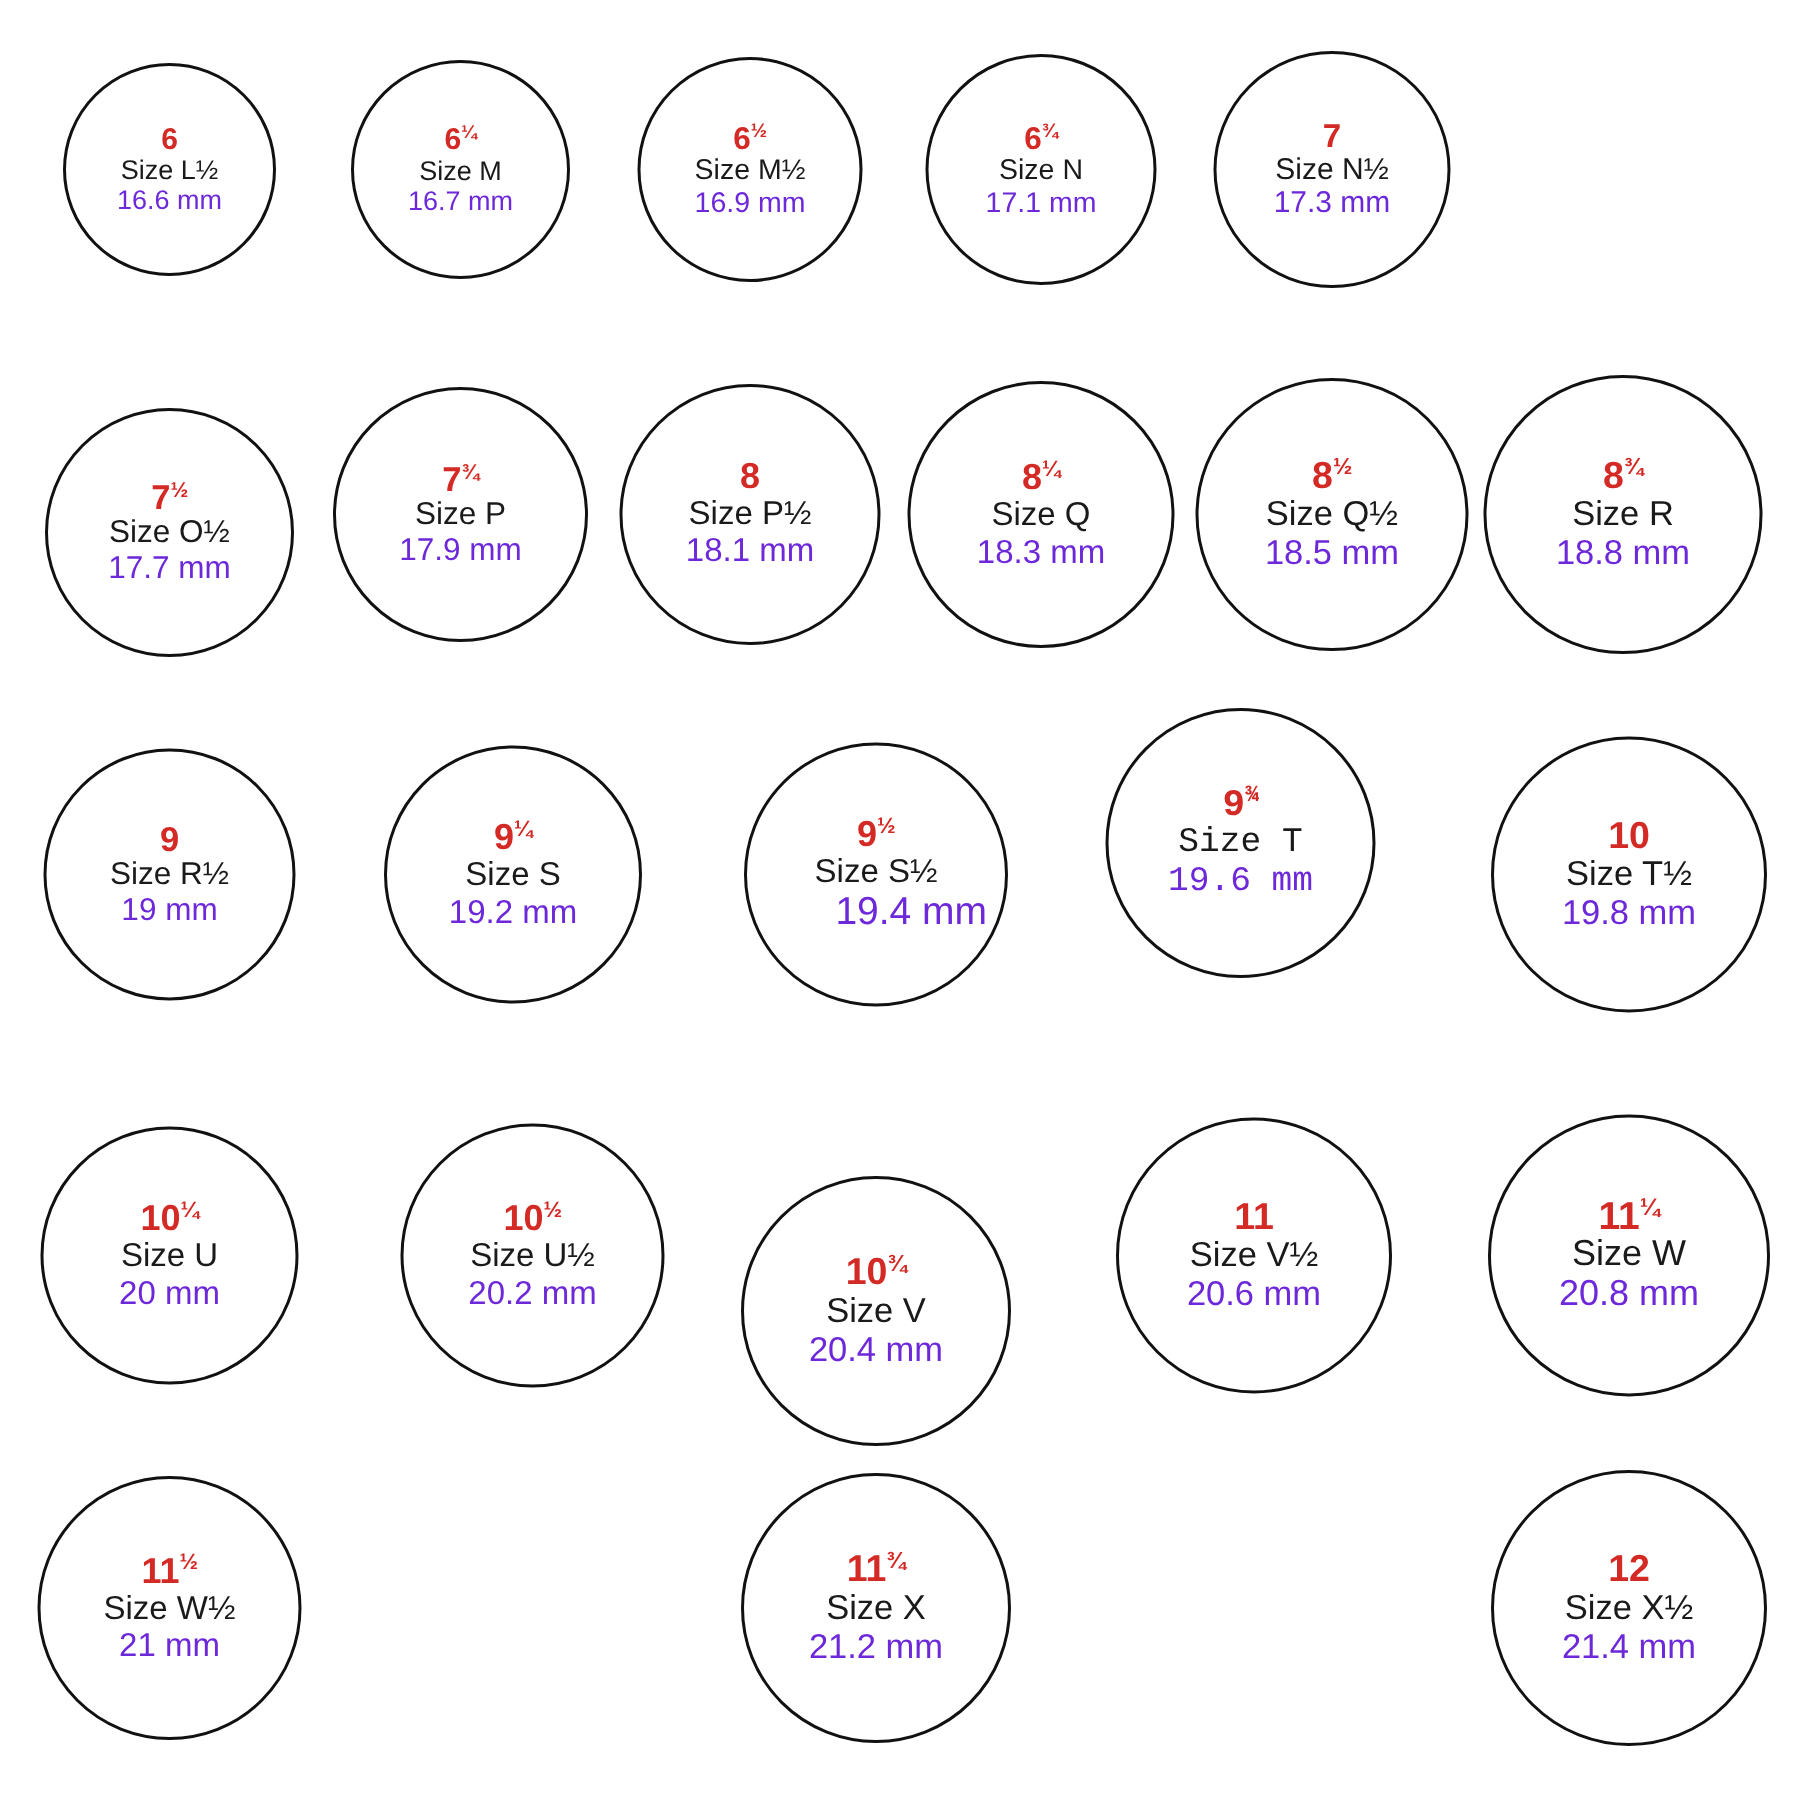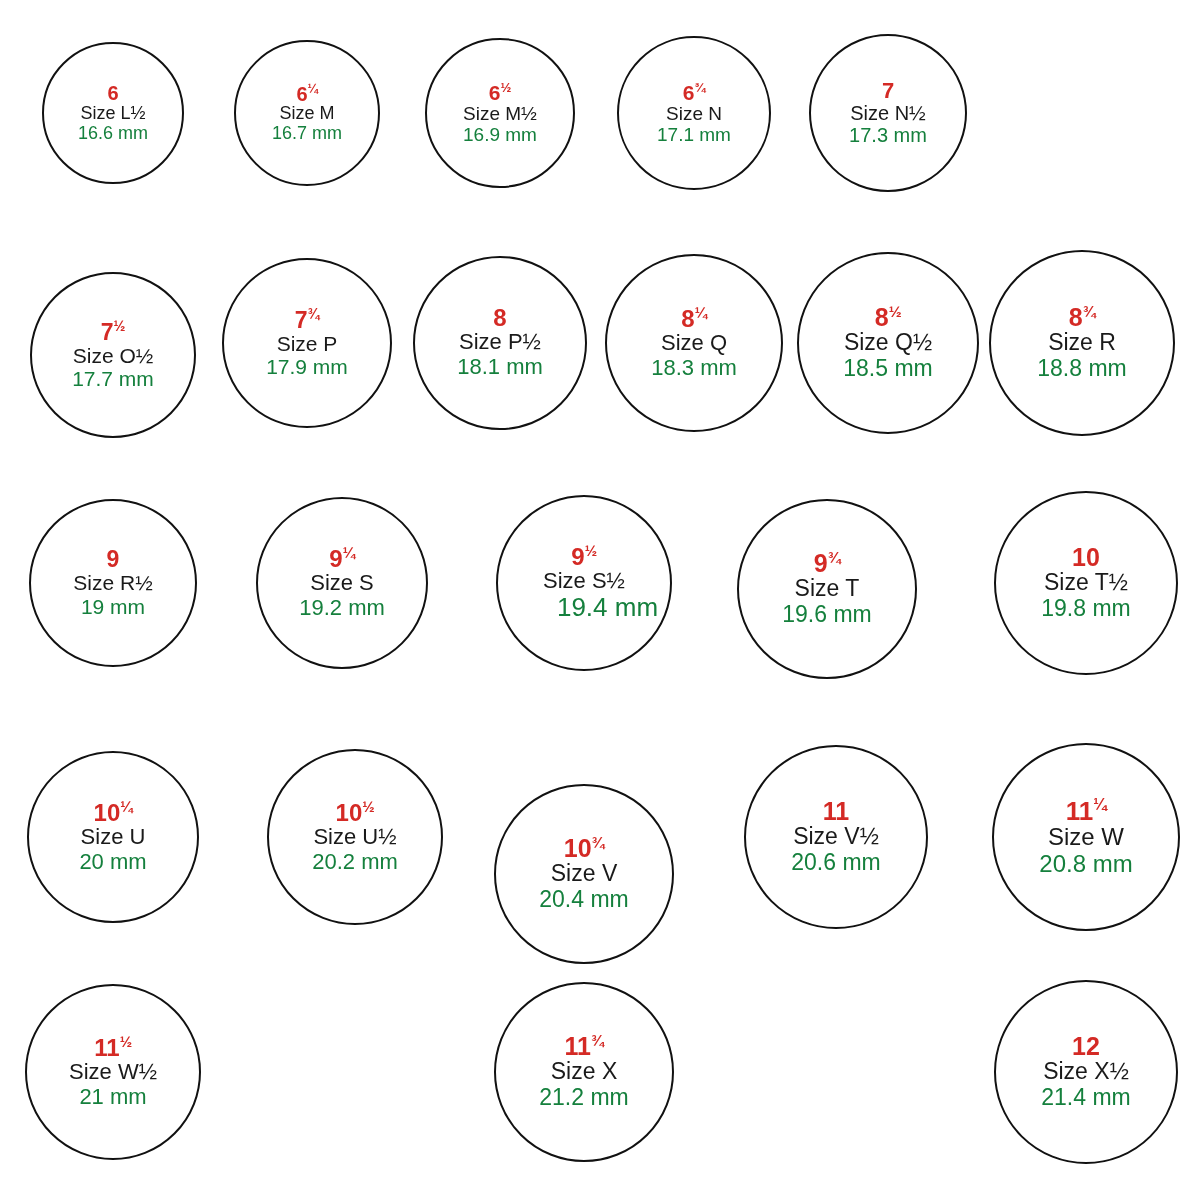--- a/index.html
+++ b/index.html
@@ -40,21 +40,21 @@
     font-size: 0.62em;
     vertical-align: super;
     letter-spacing: -0.02em;
   }
   .sz {
     color: #1a1a1a;
     line-height: 1.12;
     white-space: nowrap;
   }
   .mm {
-    color: #15803d;
+    color: #6d28d9;
     line-height: 1.12;
     white-space: nowrap;
   }
 </style>
 </head>
 <body>
 
 <div id="chart">
     <div class="ring" style="width: 142px; height: 142px; left: 42px; top: 42px;">
       <div class="us" style="font-size: 20px;">6</div>
@@ -119,21 +119,21 @@
     <div class="ring" style="width: 172px; height: 172px; left: 256px; top: 497px;">
       <div class="us" style="font-size: 24px;">9<span class="frac">¼</span></div>
       <div class="sz" style="font-size: 22px;">Size S</div>
       <div class="mm" style="font-size: 22px;">19.2 mm</div>
     </div>
     <div class="ring" style="width: 176px; height: 176px; left: 496px; top: 495px;">
       <div class="us" style="font-size: 24px;">9<span class="frac">½</span></div>
       <div class="sz" style="font-size: 22px;">Size S½</div>
       <div class="mm" style="font-size: 26px; margin-left: 47px;">19.4 mm</div>
     </div>
-    <div class="ring" style="width: 180px; height: 180px; left: 737px; top: 499px;">
+    <div class="ring" style="width: 180px; height: 180px; left: 737px; top: 472px; font-family: Liberation Mono, monospace;">
       <div class="us" style="font-size: 25px;">9<span class="frac">¾</span></div>
       <div class="sz" style="font-size: 23px;">Size T</div>
       <div class="mm" style="font-size: 23px;">19.6 mm</div>
     </div>
     <div class="ring" style="width: 184px; height: 184px; left: 994px; top: 491px;">
       <div class="us" style="font-size: 25px;">10</div>
       <div class="sz" style="font-size: 23px;">Size T½</div>
       <div class="mm" style="font-size: 23px;">19.8 mm</div>
     </div>
     <div class="ring" style="width: 172px; height: 172px; left: 27px; top: 751px;">

